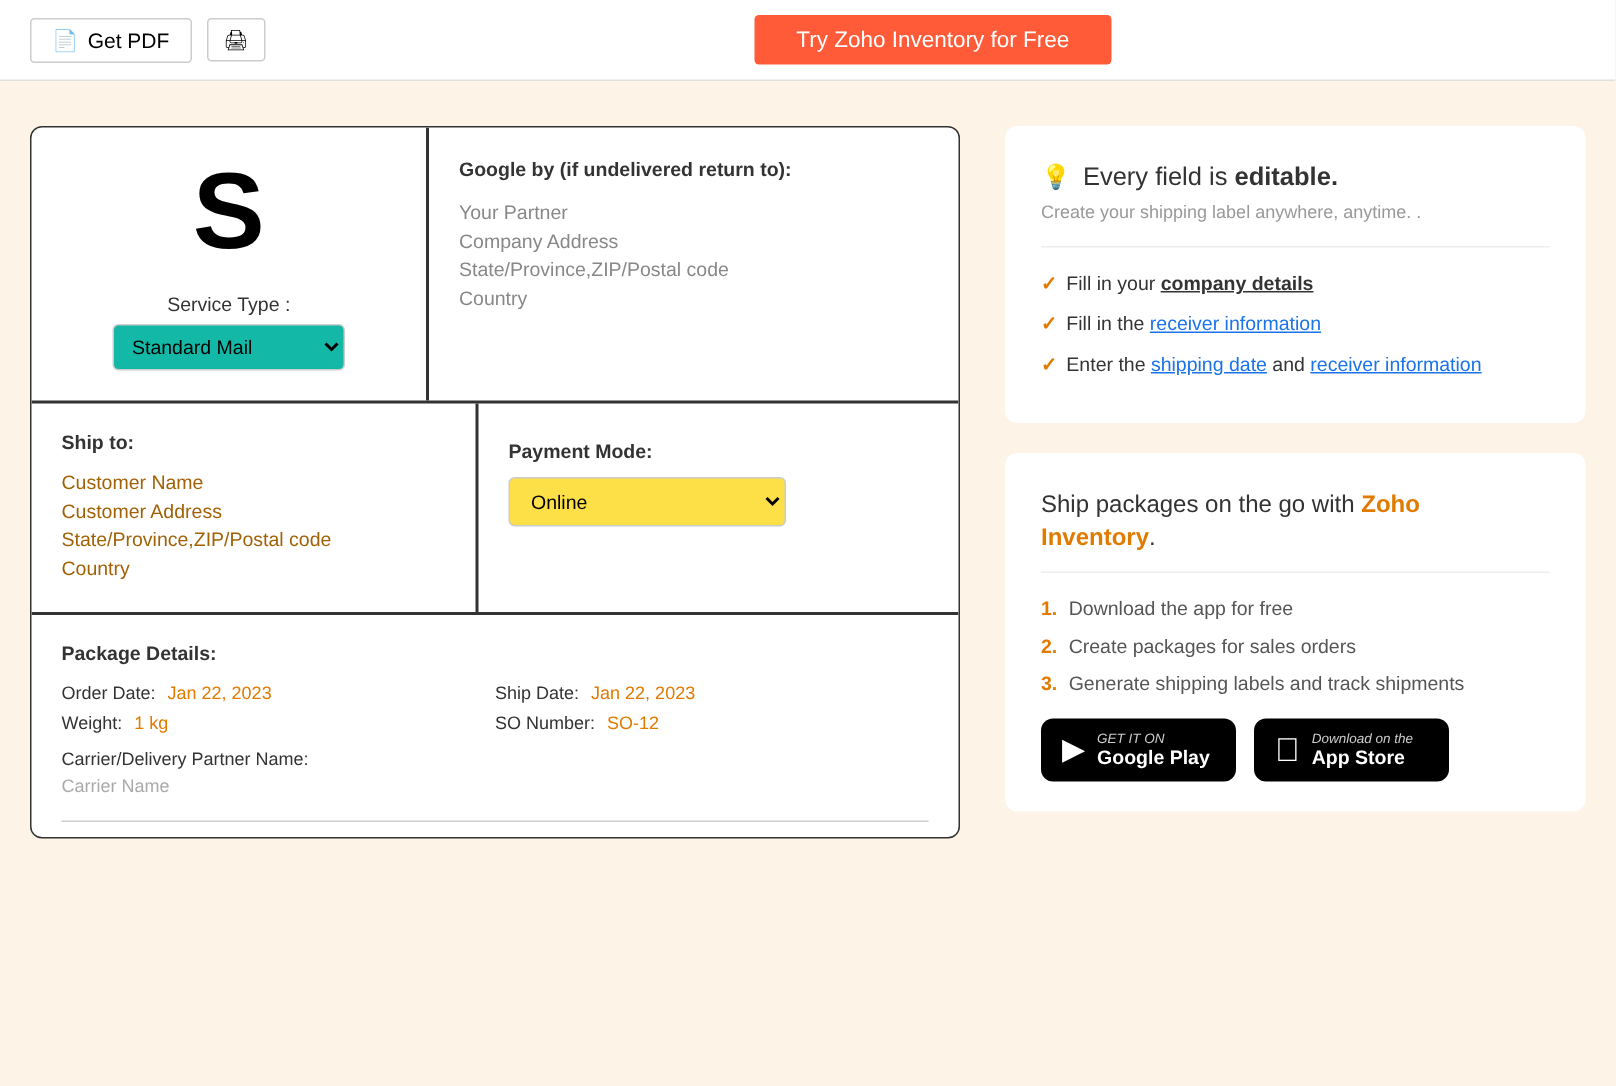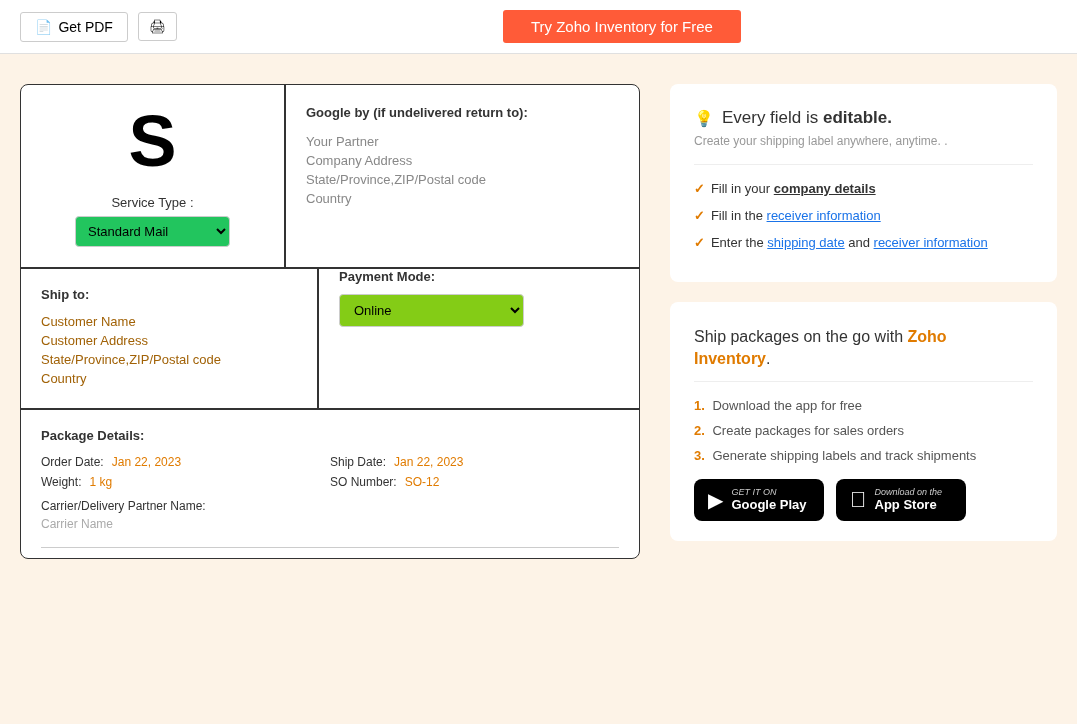--- a/index.html
+++ b/index.html
@@ -95,21 +95,21 @@
       color: #333;
       margin-bottom: 6px;
       text-align: center;
     }
     .service-type-select {
       width: 155px;
       padding: 6px 8px;
       border: 1px solid #ccc;
       border-radius: 4px;
       font-size: 13px;
-      background: #22c55e;
+      background: #14b8a6;
       cursor: pointer;
     }
 
     .label-shipped-section {
       padding: 20px 20px;
       flex: 1;
     }
     .shipped-title {
       font-size: 13px;
       font-weight: bold;
@@ -138,40 +138,40 @@
       color: #333;
       margin-bottom: 12px;
     }
     .ship-to-line {
       font-size: 13px;
       color: #a16207;
       margin-bottom: 4px;
     }
 
     .payment-section {
-      padding: 0 20px;
+      padding: 24px 20px;
       flex: 1;
       display: flex;
       flex-direction: column;
       justify-content: flex-start;
       align-items: flex-start;
     }
     .payment-label {
       font-size: 13px;
       font-weight: bold;
       color: #333;
       margin-bottom: 10px;
     }
     .payment-select {
       width: 185px;
       padding: 7px 10px;
       border: 1px solid #ccc;
       border-radius: 4px;
       font-size: 13px;
-      background: #84cc16;
+      background: #fde047;
       cursor: pointer;
     }
 
     
     .package-details-section {
       padding: 18px 20px 10px 20px;
     }
     .pkg-title {
       font-size: 13px;
       font-weight: bold;

